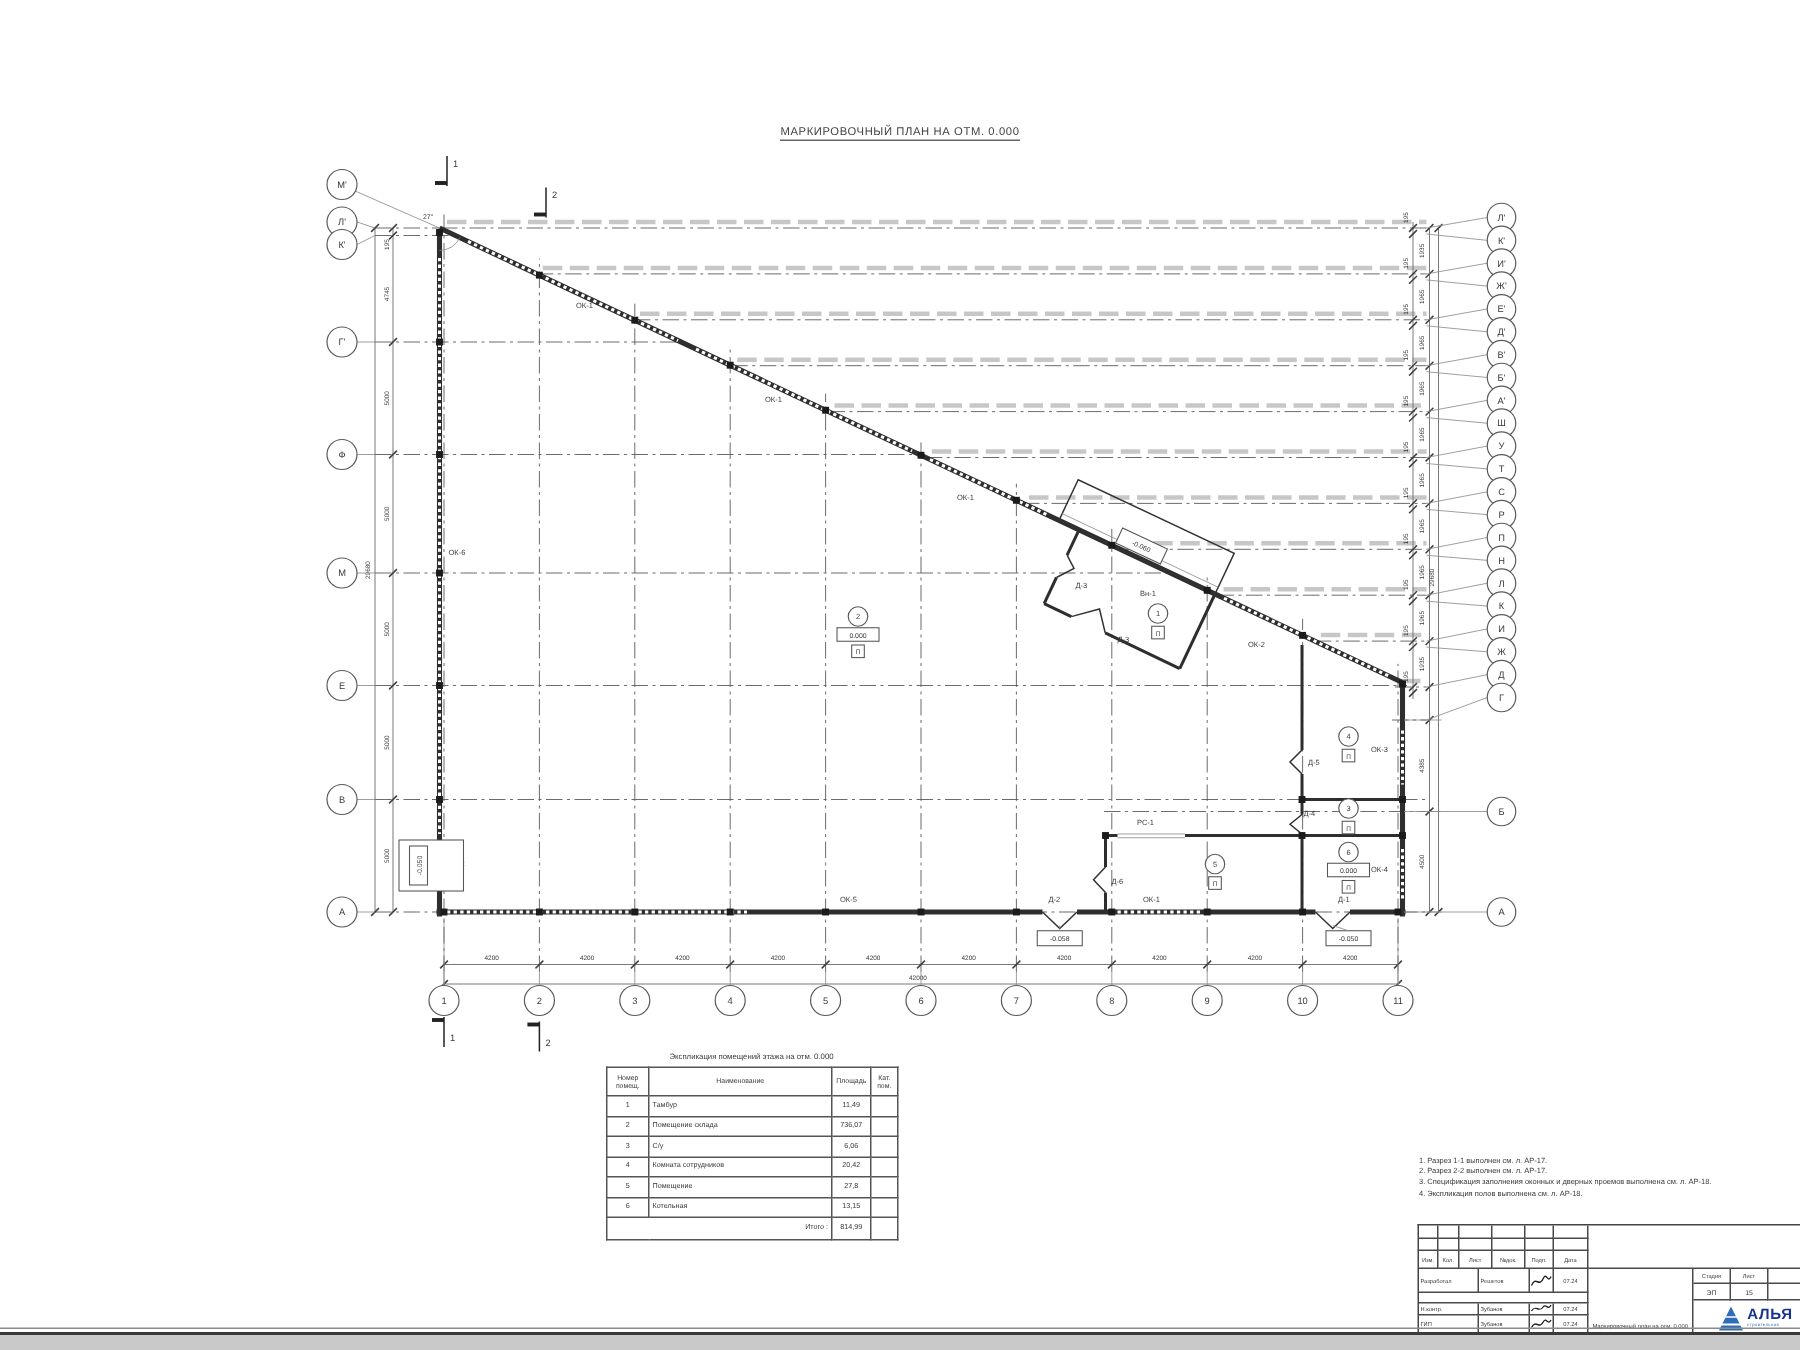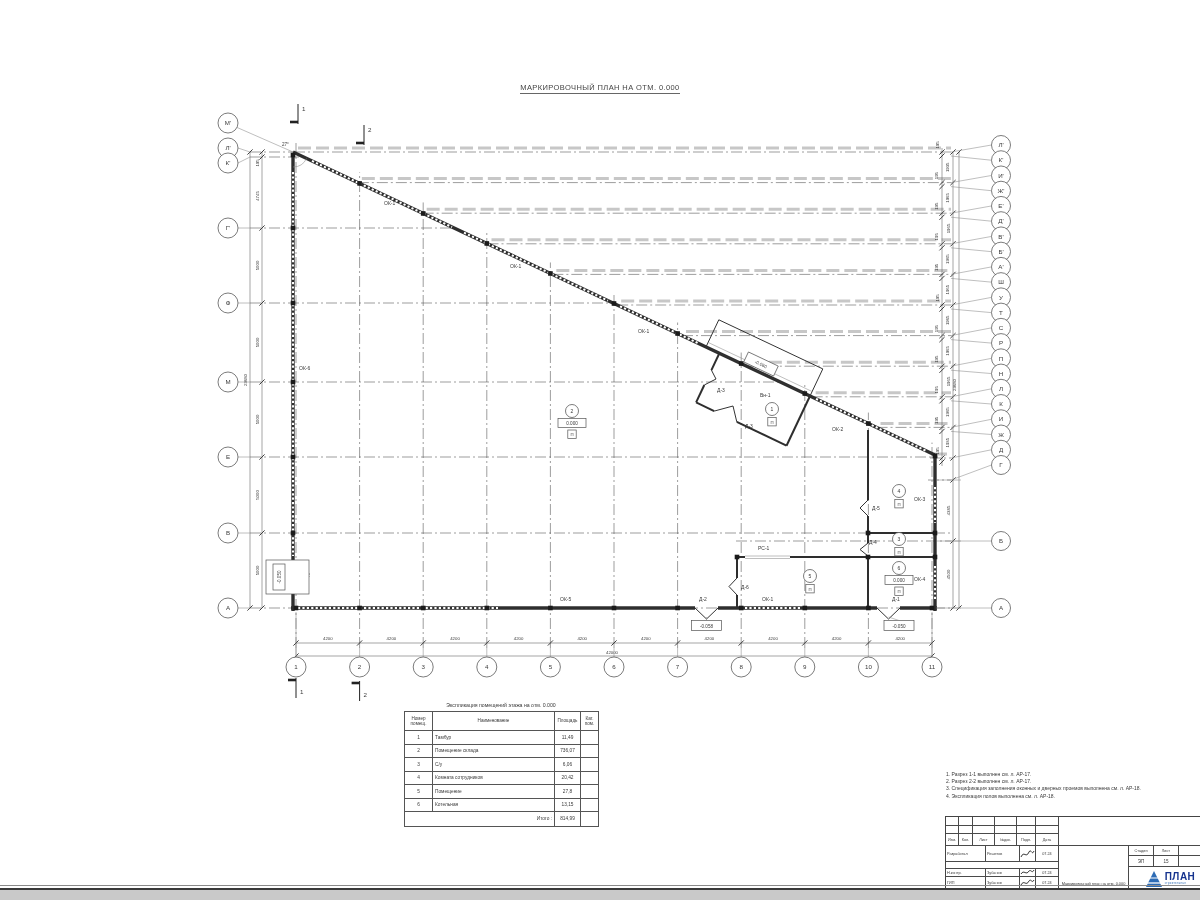--- a/index.html
+++ b/index.html
@@ -636,21 +636,21 @@
   <div class="c" style="left:208px;top:39px;width:25px;height:11px;font-size:4.6px">15</div>
   <div class="c" style="left:233px;top:39px;width:27px;height:11px"></div>
   <div class="c" style="left:183px;top:50px;width:77px;height:23px">
     <div id="logo-wrap">
       <svg width="26" height="20">
         <polygon points="7,19 15,3 23,19" fill="#2e6cb5"></polygon>
         <line x1="8" y1="15" x2="22" y2="15" stroke="#fff" stroke-width="1.3"></line>
         <line x1="10" y1="10" x2="20" y2="10" stroke="#fff" stroke-width="1"></line>
       </svg>
       <div>
-        <div id="logo-text">ПЛАН</div>
+        <div id="logo-text">АЛЬЯ</div>
         <div id="logo-sub">строительная</div>
       </div>
     </div>
   </div>
 </div>
 
 <div id="bl1"></div>
 <div id="bl2"></div>
 <div id="gs"></div>
 

